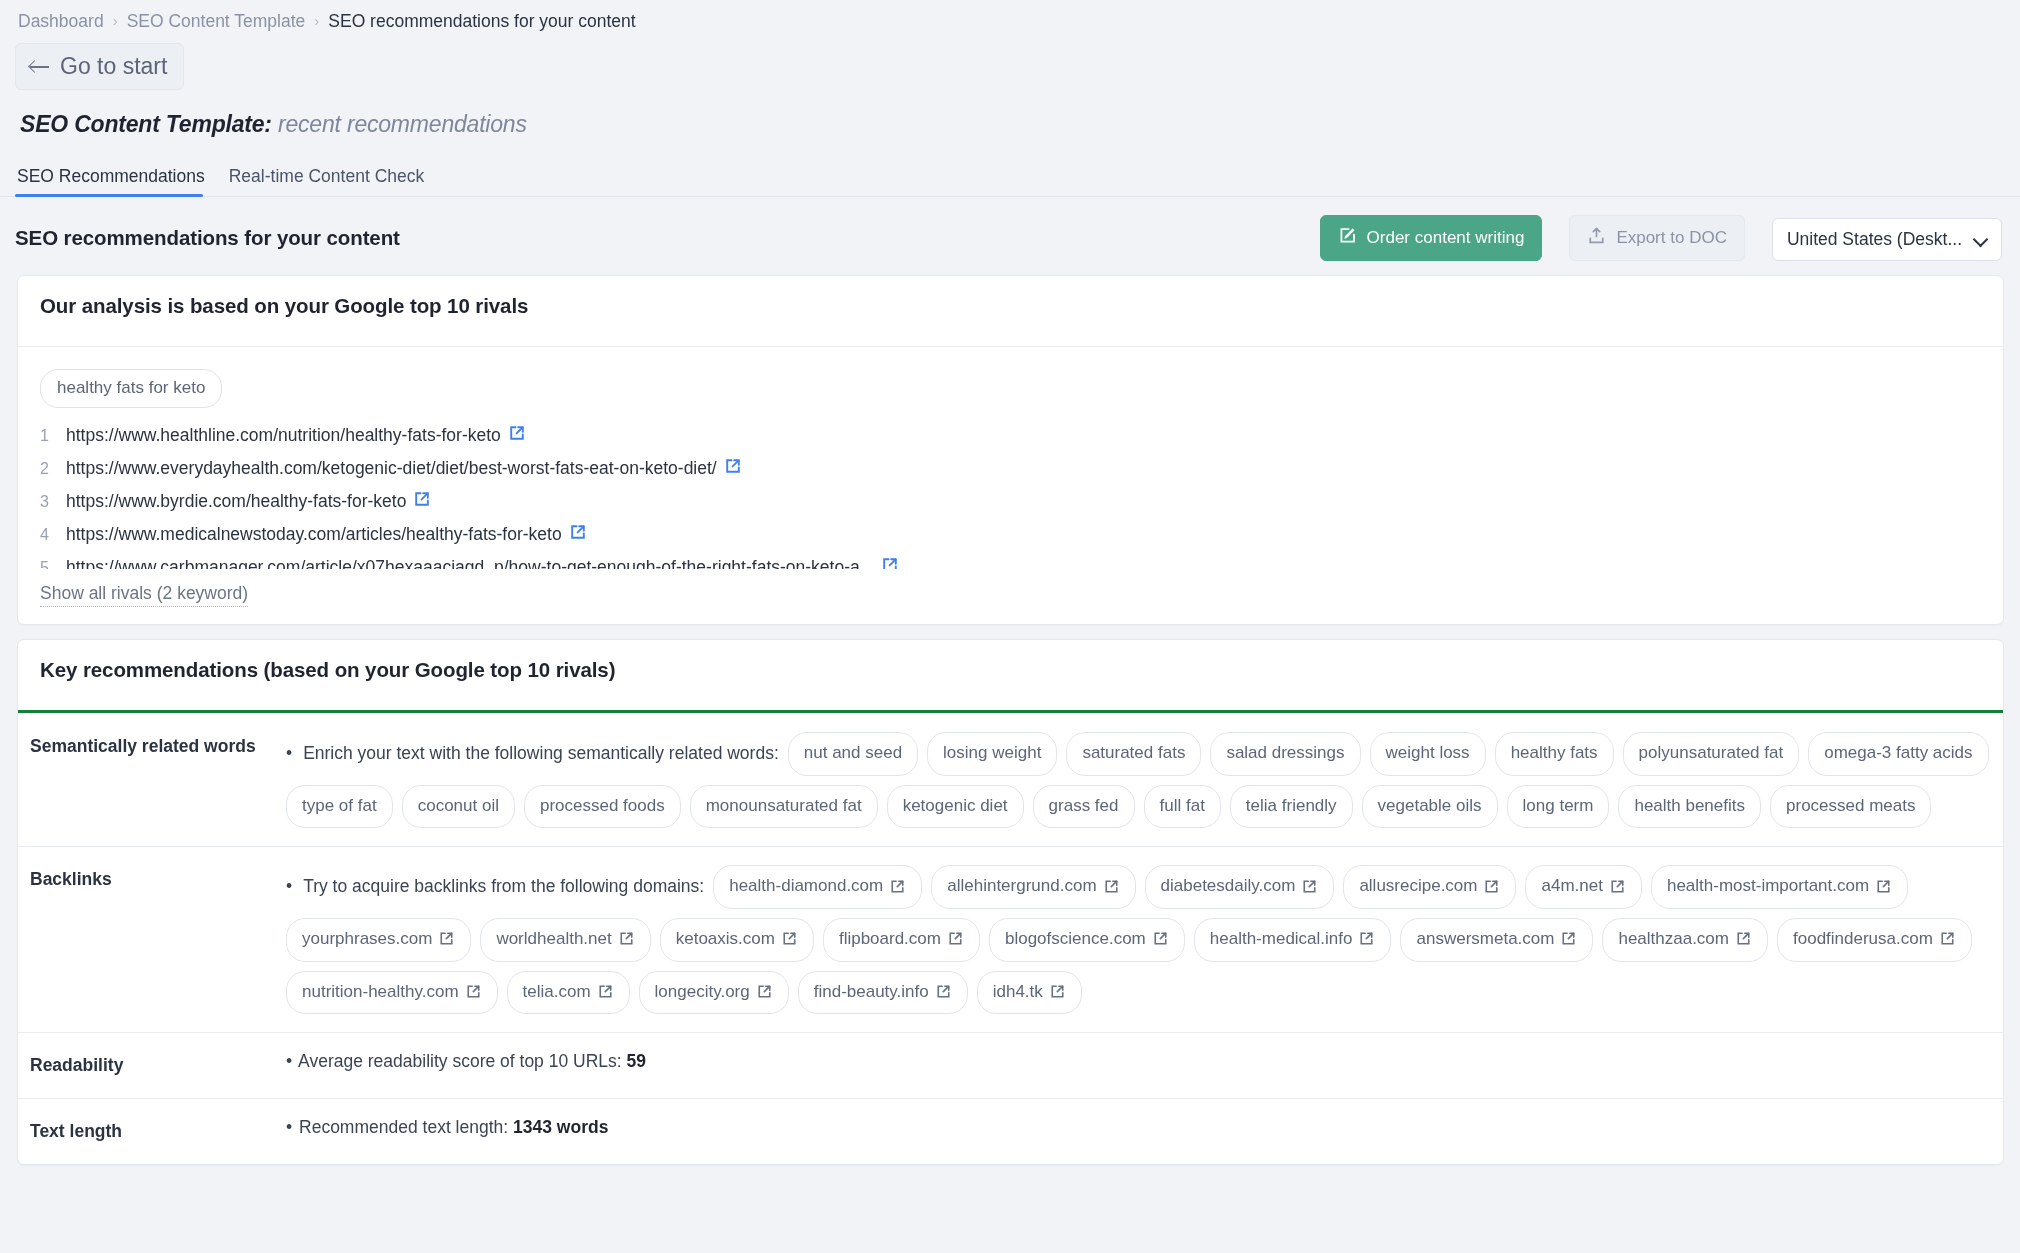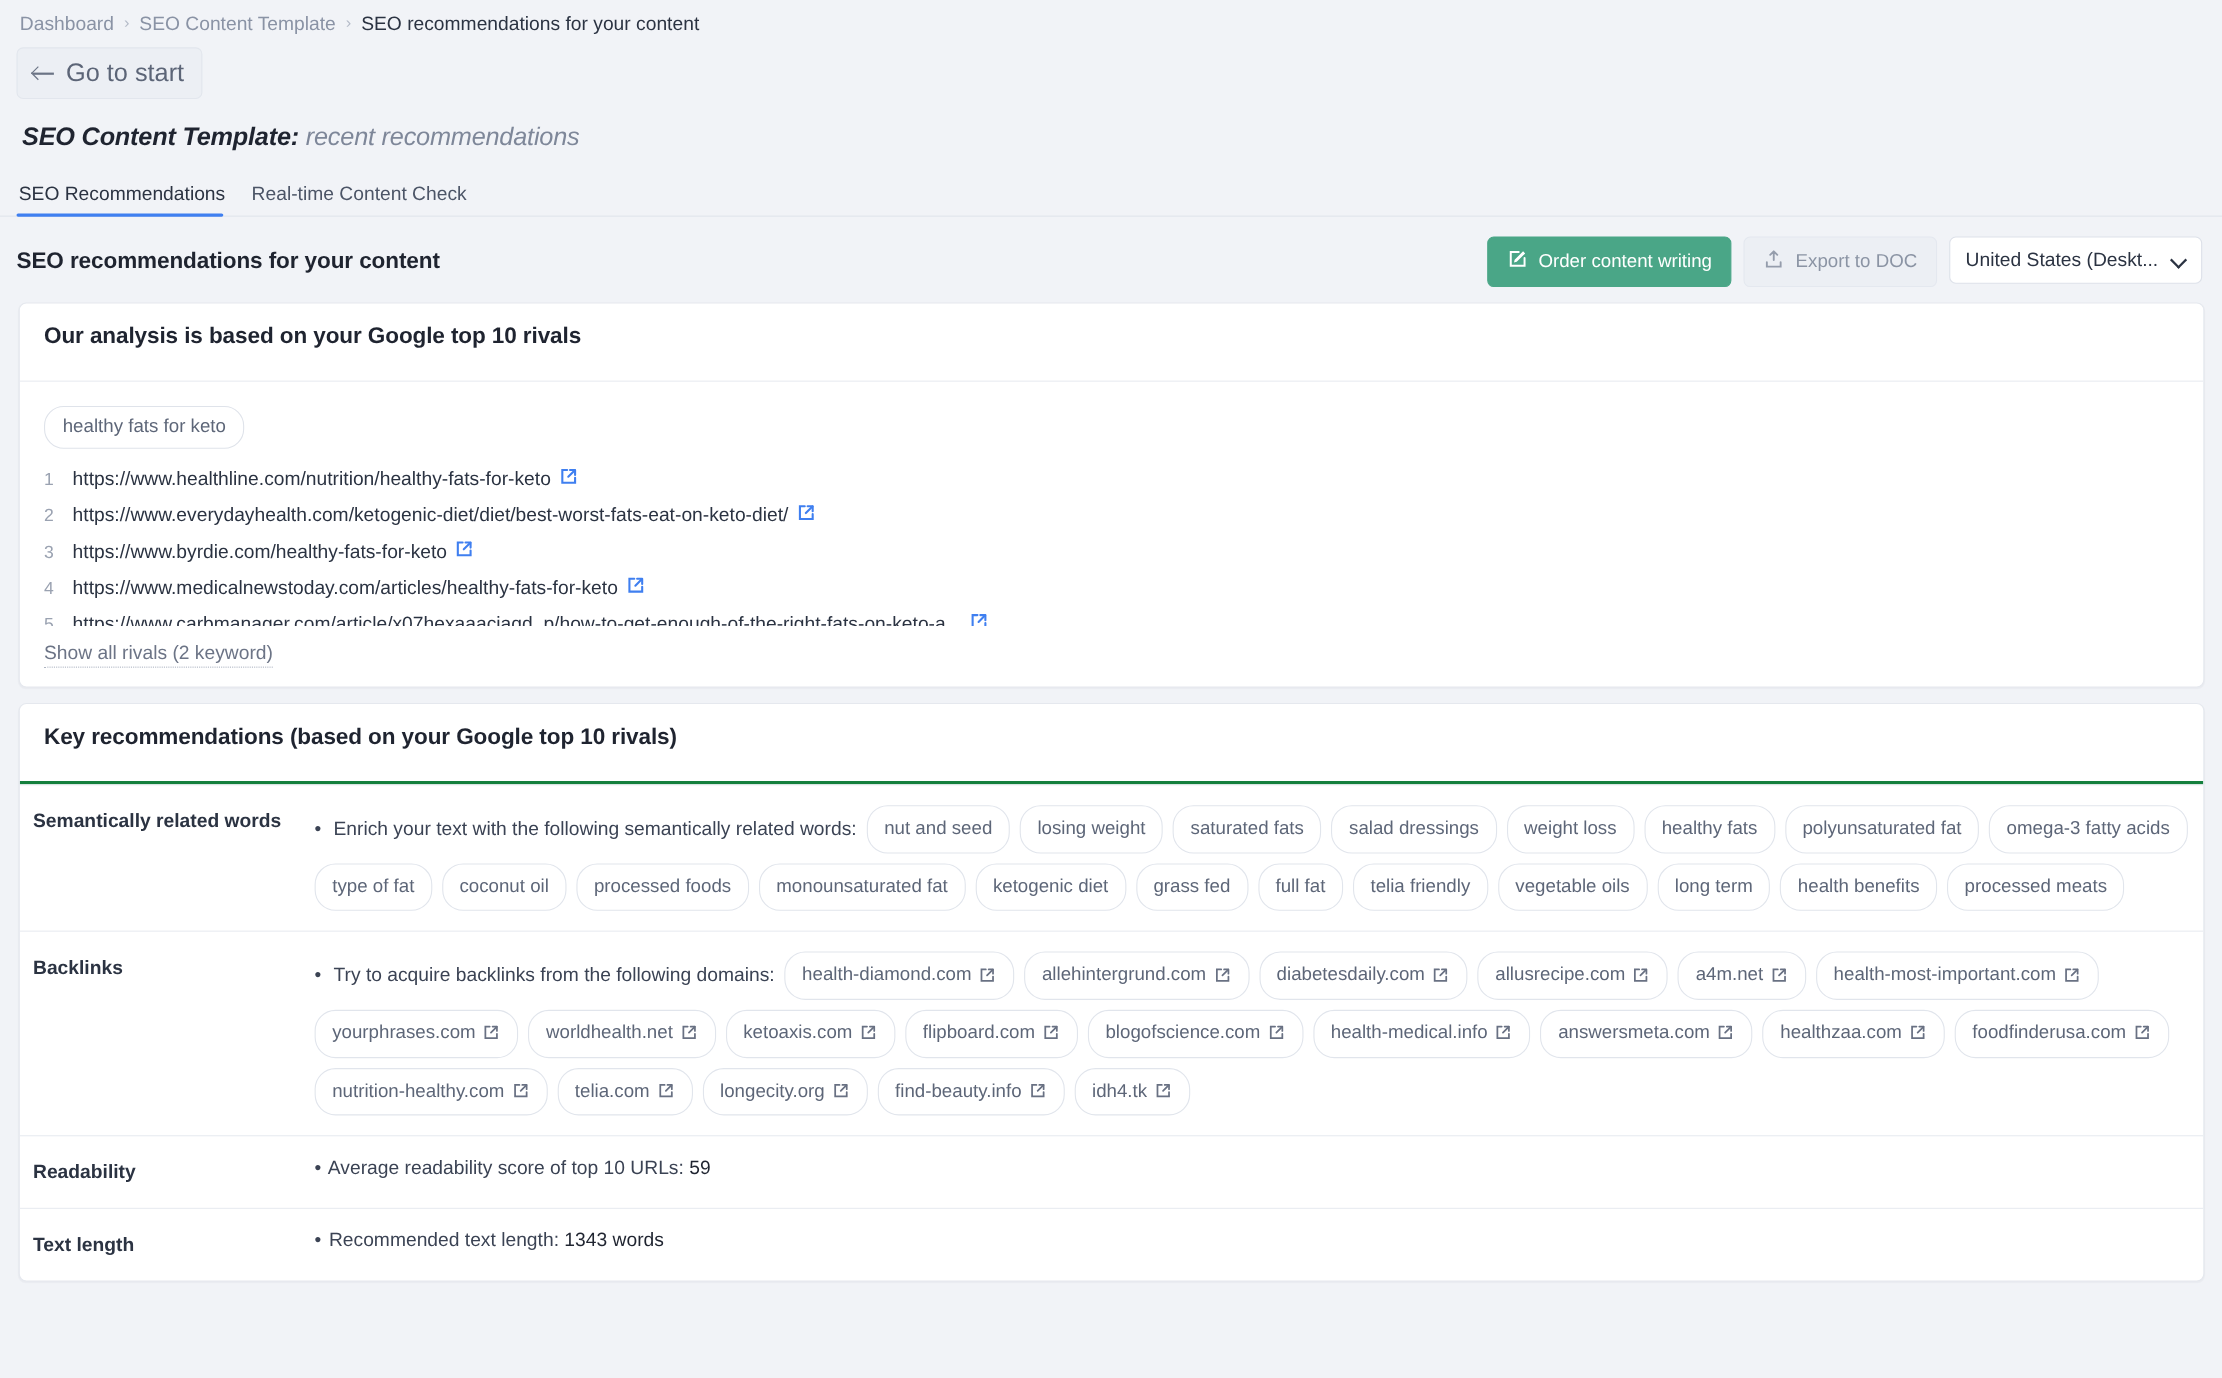--- a/index.html
+++ b/index.html
@@ -65,21 +65,21 @@
     content:""; position:absolute; left:0; right:12px; bottom:-1px; height:3px;
     background:#3f7ff0; border-radius:2px;
   }
 
   
   .toolbar {
     display:flex; align-items:center; justify-content:space-between;
     padding: 18px 18px 0 15px;
   }
   .toolbar h2 { margin:0; font-size:20.5px; font-weight:700; letter-spacing:-0.1px; }
-  .tb-right { display:flex; align-items:flex-start; gap:11px; }
+  .tb-right { display:flex; align-items:flex-end; gap:27px; }
 
   .btn {
     display:inline-flex; align-items:center; gap:10px;
     border-radius:6px; font-size:17px; white-space:nowrap;
     padding: 10px 17px;
   }
   .btn-primary { background:#4aa687; color:#fff; border:1px solid #4aa687; }
   .btn-ghost { background:#eceff4; color:#8b94a4; border:1px solid #e4e8ef; }
 
   .sel {
@@ -147,21 +147,21 @@
   }
   .bullet { color:#3b4354; margin-right:2px; }
   .chip {
     display:inline-flex; align-items:center; gap:7px;
     border:1px solid #e1e5ec; border-radius:19px; background:#fff;
     padding: 8px 15px 9px 15px; font-size:17px; color:#5d6678; white-space:nowrap;
   }
   .chip .extlink { margin-left:0; }
   .chip-ext svg path, .chip-ext svg rect { stroke:#697183; }
   .plain-line { font-size:17.5px; color:#3b4354; }
-  .plain-line b { color:#1f2430; font-weight:400; }
+  .plain-line b { color:#1f2430; font-weight:700; }
 </style>
 </head>
 <body>
 
 <div class="breadcrumb">
   <span class="bc-link">Dashboard</span>
   <span class="bc-sep">›</span>
   <span class="bc-link">SEO Content Template</span>
   <span class="bc-sep">›</span>
   <span class="bc-current">SEO recommendations for your content</span>

